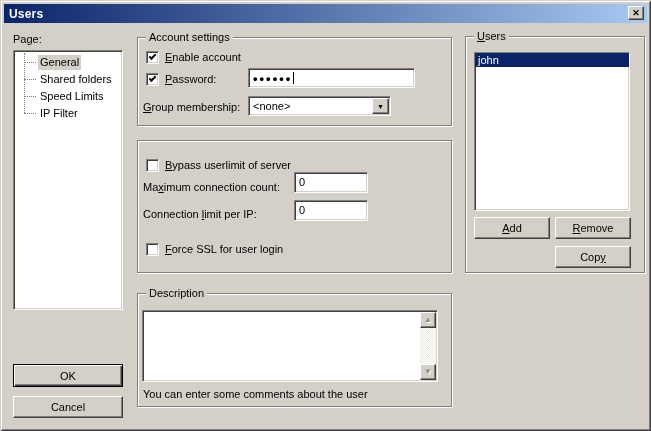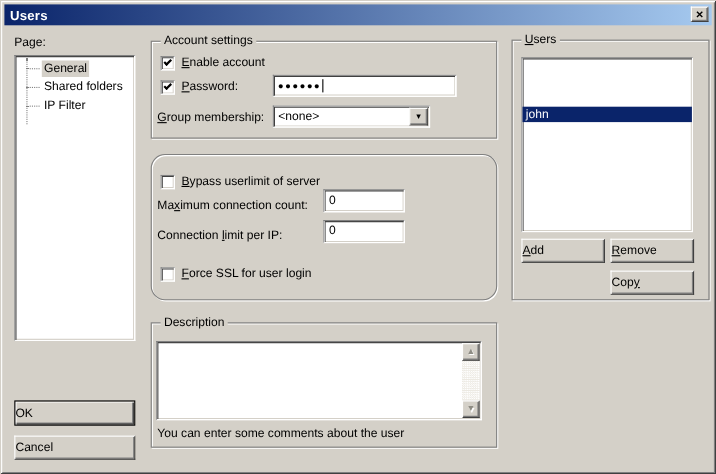--- a/index.html
+++ b/index.html
@@ -41,21 +41,21 @@
     border: 1px solid; border-color: #808080 #fff #fff #808080;
     box-shadow: inset 1px 1px 0 #404040, inset -1px -1px 0 #d4d0c8;
   }
   .field { padding: 3px 3px 0 4px; line-height: 13px; white-space: nowrap; overflow: hidden; }
 
   
   .btn {
     position: absolute; background: #d4d0c8;
     border: 1px solid; border-color: #fff #404040 #404040 #fff;
     box-shadow: inset -1px -1px 0 #808080;
-    display: flex; align-items: center; 
+    display: flex; align-items: center; justify-content: center;
     font-family: "Liberation Sans", sans-serif; font-size: 11px; color: #000;
   }
   .btn.default {
     border: 1px solid #000;
     box-shadow: inset 1px 1px 0 #fff, inset -1px -1px 0 #404040, inset -2px -2px 0 #808080;
   }
 
   
   .groupbox {
     position: absolute;
@@ -106,21 +106,21 @@
     position: absolute; right: 1px; top: 1px; bottom: 1px; width: 17px;
     background: #d4d0c8;
     border: 1px solid; border-color: #fff #404040 #404040 #fff;
     box-shadow: inset -1px -1px 0 #808080;
     display: flex; align-items: center; justify-content: center;
     font-size: 7px; line-height: 1;
   }
 
   
   .list-row { height: 14px; line-height: 14px; padding-left: 3px; white-space: nowrap; }
-  .list-row.selected { background: #0a246a; color: #fff; margin-top: 44px; }
+  .list-row.selected { background: #0a246a; color: #fff; }
 
   
   .scrollbar {
     position: absolute; right: 1px; top: 1px; bottom: 1px; width: 16px;
     background: repeating-conic-gradient(#ffffff 0% 25%, #ece9e2 0% 50%) 0 0 / 2px 2px;
   }
   .scroll-btn {
     position: absolute; left: 0; width: 16px; height: 16px;
     background: #d4d0c8;
     border: 1px solid; border-color: #fff #404040 #404040 #fff;
@@ -151,20 +151,24 @@
       <div class="tree-row selected">
         <span class="tree-connector"></span>
         <span class="tree-label">General</span>
       </div>
       <div class="tree-row">
         <span class="tree-connector"></span>
         <span class="tree-label">Shared folders</span>
       </div>
       <div class="tree-row">
         <span class="tree-connector"></span>
+        <span class="tree-label">Speed Limits</span>
+      </div>
+      <div class="tree-row">
+        <span class="tree-connector"></span>
         <span class="tree-label">IP Filter</span>
       </div>
     </div>
   </div>
 
   <div class="btn" style="left:13px; top:396px; width:110px; height:22px;">
     <span>Cancel</span>
   </div>
   <div class="btn default" style="left:13px; top:364px; width:110px; height:23px;">
     <span>OK</span>
@@ -189,21 +193,21 @@
 
     <span class="label" style="left:5px; top:63px;"><u>G</u>roup membership:</span>
     <div class="sunken" style="left:110px; top:58px; width:143px; height:20px;">
       <div class="combo-text">&lt;none&gt;</div>
       <div class="combo-btn">
         <span>▼</span>
       </div>
     </div>
   </div>
 
-  <div class="groupbox" style="left:137px; top:140px; width:315px; height:133px;border-radius:13px;">
+  <div class="groupbox" style="left:137px; top:140px; width:315px; height:133px;">
     <span class="checkbox" style="left:8px; top:18px;">
       
     </span>
     <span class="label" style="left:27px; top:18px;"><u>B</u>ypass userlimit of server</span>
 
     <span class="label" style="left:5px; top:40px;">Ma<u>x</u>imum connection count:</span>
     <div class="sunken field" style="left:156px; top:31px; width:74px; height:21px;">
       <span>0</span>
     </div>
 

